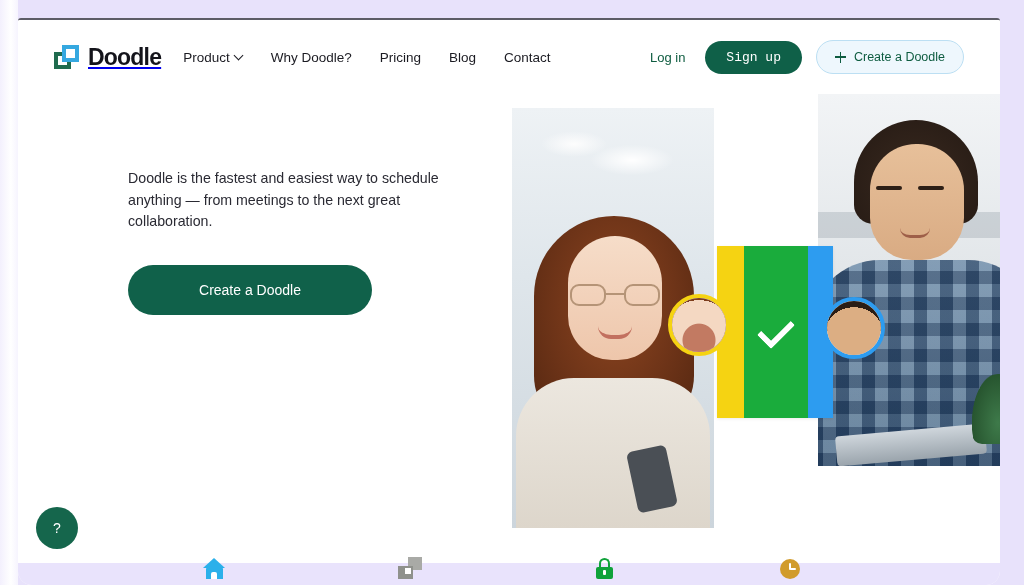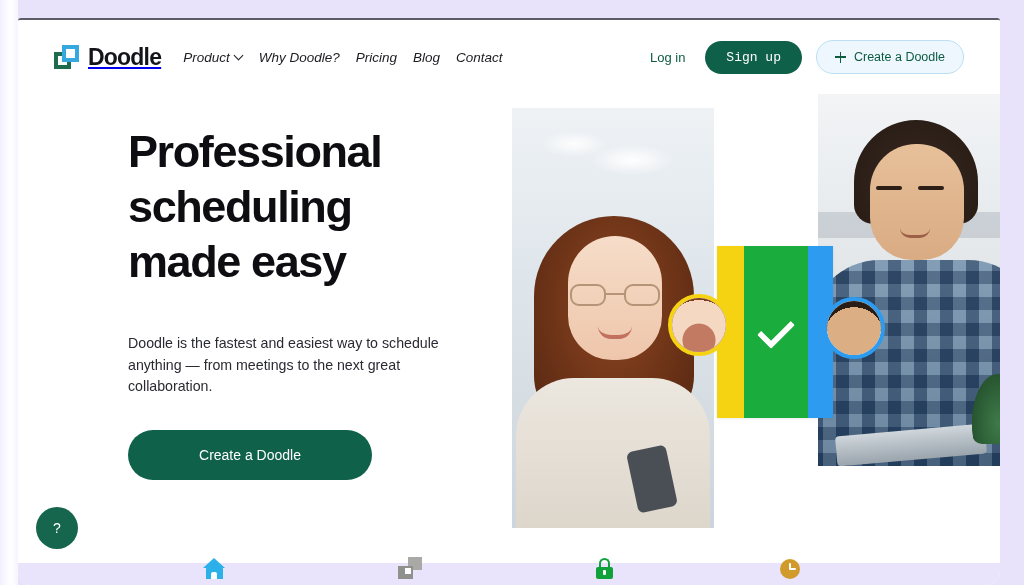--- a/index.html
+++ b/index.html
@@ -42,21 +42,21 @@
     border:4px solid #1f6b4e; background:#ffffff;
   }
   .brand-mark .sq-blue {
     position:absolute; right:0; top:0; width:17px; height:17px;
     border:4px solid #35a8e0; background:#ffffff;
   }
   .brand-name {
     font-size:23px; font-weight:bold; letter-spacing:-0.8px; color:#14141b;
   }
 
-  nav.main-nav { display:flex; align-items:center; gap:16px;font-style:italic; }
+  nav.main-nav { display:flex; align-items:center; gap:28px; }
   .nav-link {
     font-size:13.5px; color:#1b1b22; text-decoration:none;
     display:flex; align-items:center; gap:5px; white-space:nowrap;
     cursor:pointer;
   }
   .chev {
     width:8px; height:8px; position:relative; top:-1px;
   }
   .chev::after {
     content:""; position:absolute; left:0; top:0;
@@ -374,25 +374,20 @@
         <button class="btn-create-header">
           <span class="plus-ico"></span>
           <span>Create a Doodle</span>
         </button>
       </div>
     </header>
 
     <section id="hero">
 
       <div id="hero-copy">
-        <h1 class="headline">
-          <span>Professional</span><br>
-          <span>scheduling</span><br>
-          <span>made easy</span>
-        </h1>
         <p class="subcopy">Doodle is the fastest and easiest way to schedule anything — from meetings to the next great collaboration.</p>
         <button class="btn-cta">Create a Doodle</button>
       </div>
 
       <div id="collage">
 
         <div class="photo" id="photo-left">
           <div class="bg"></div>
           <div class="hair"></div>
           <div class="face"></div>

